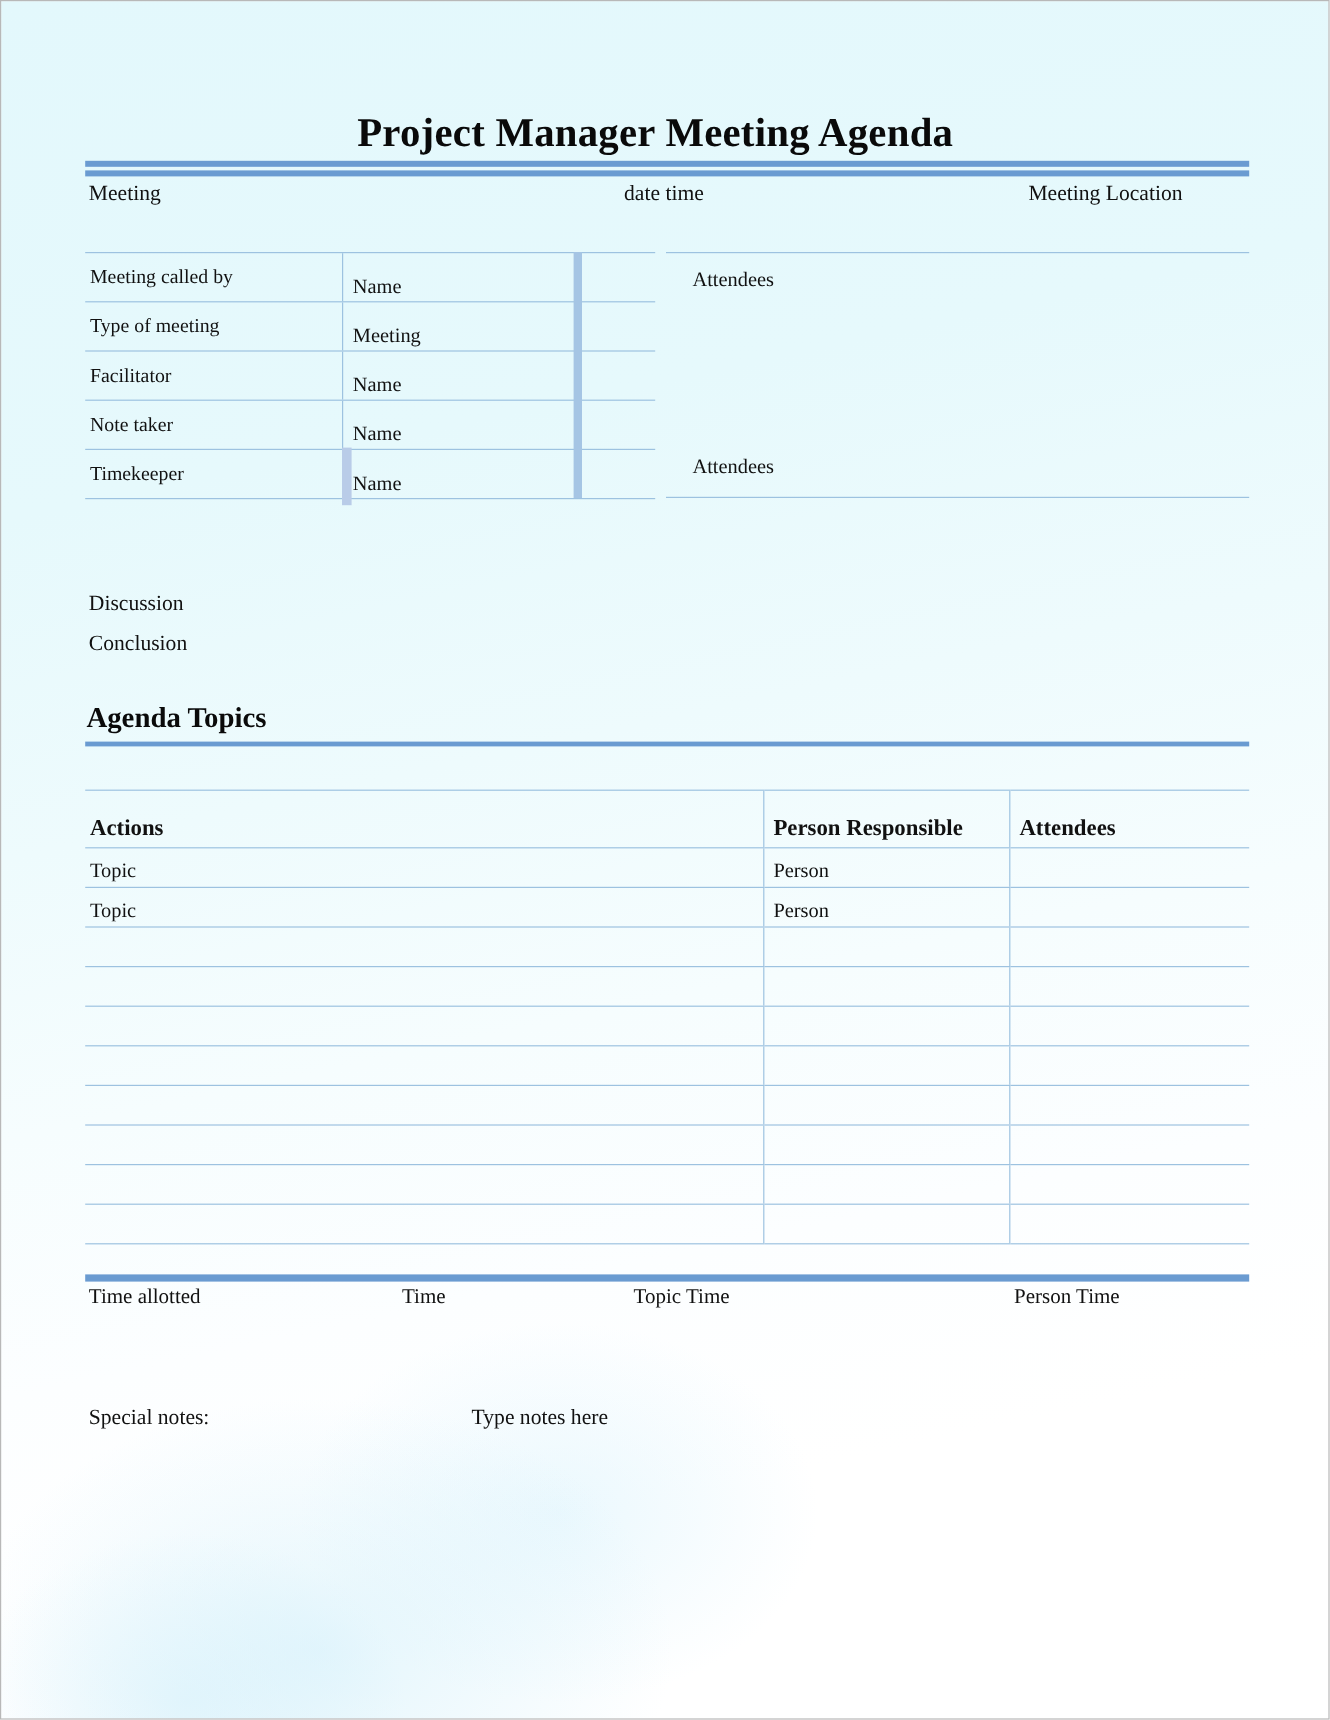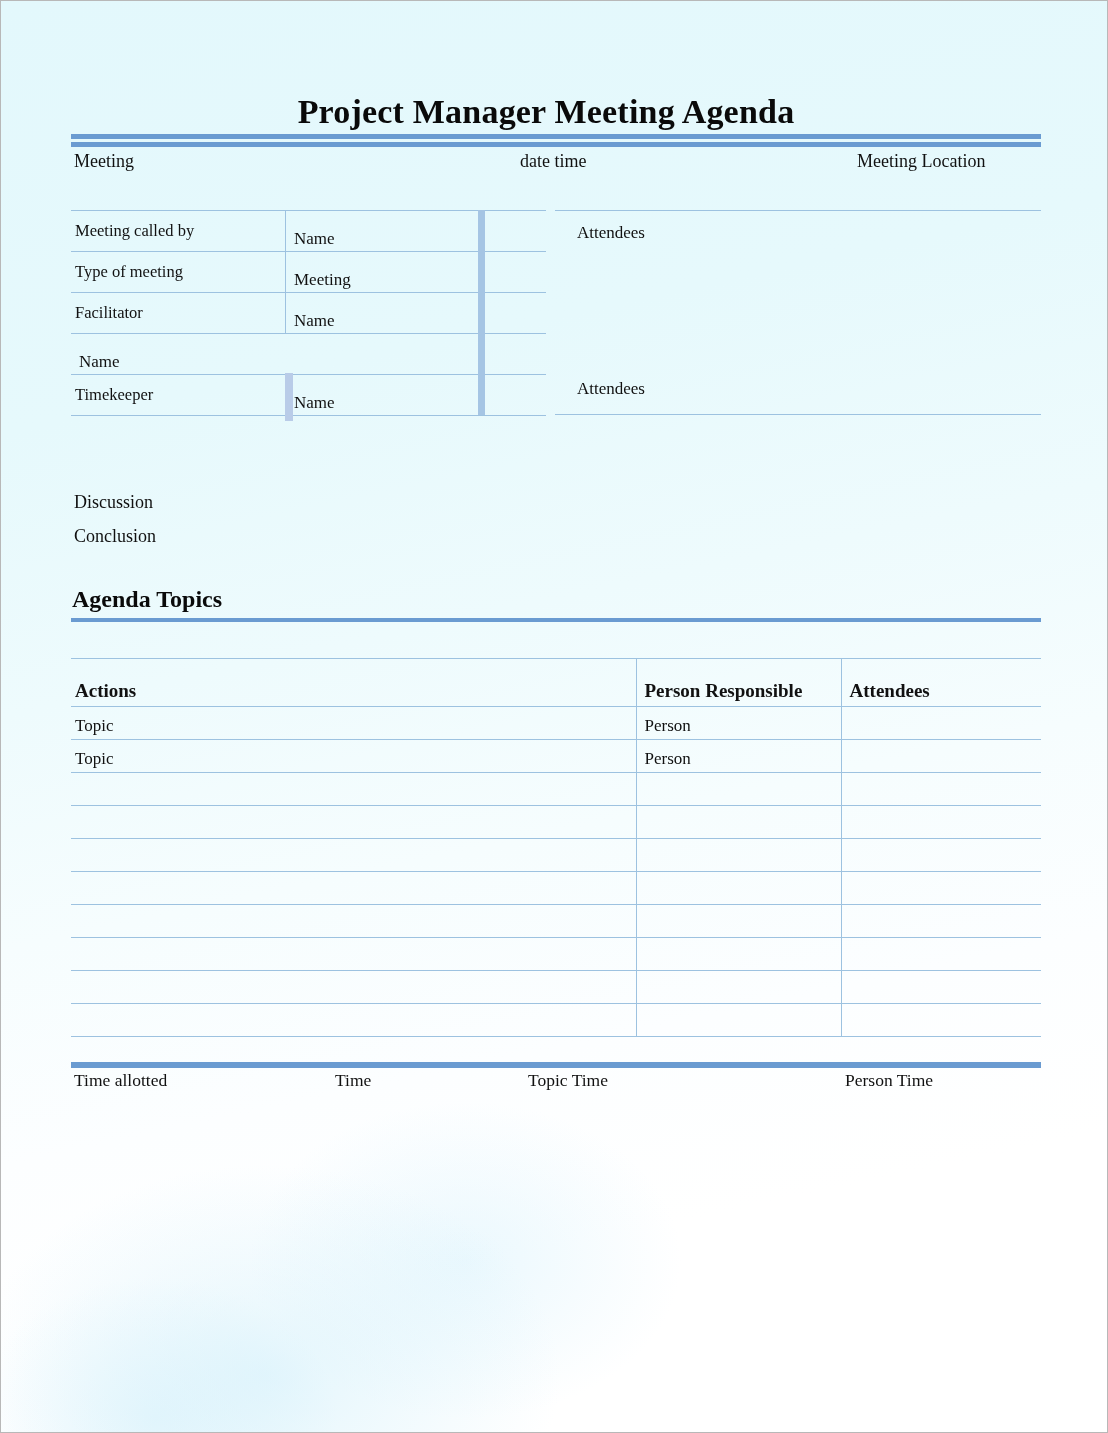--- a/index.html
+++ b/index.html
@@ -275,20 +275,21 @@
         </div>
         <div class="info-row">
           <div class="info-label">Type of meeting</div>
           <div class="info-value">Meeting</div>
         </div>
         <div class="info-row">
           <div class="info-label">Facilitator</div>
           <div class="info-value">Name</div>
         </div>
         <div class="info-row">
+          <div class="info-label">Note taker</div>
           <div class="info-value">Name</div>
         </div>
         <div class="info-row">
           <div class="info-label">Timekeeper</div>
           <div class="info-value">Name</div>
         </div>
       </div>
 
       <div class="lav-bar"></div>
 
@@ -374,15 +375,19 @@
     </table>
 
     <div class="time-bar"></div>
     <div class="time-row">
       <span class="t-allotted">Time allotted</span>
       <span class="t-time">Time</span>
       <span class="t-topic">Topic Time</span>
       <span class="t-person">Person Time</span>
     </div>
 
+    <div class="notes-row">
+      <span class="n-label">Special notes:</span>
+      <span class="n-value">Type notes here</span>
+    </div>
 
   </div>
 </div>
 
 </body></html>

